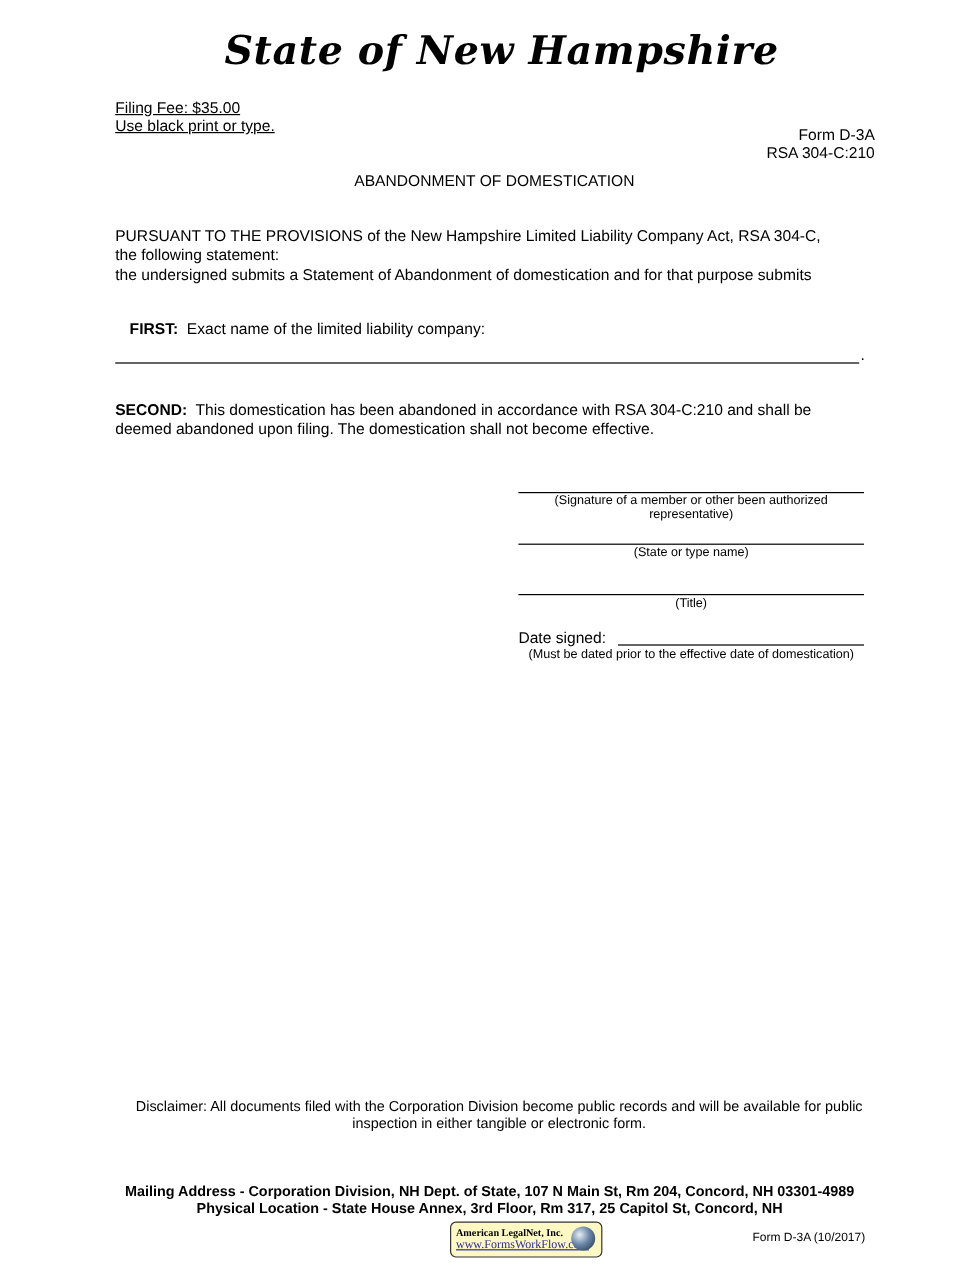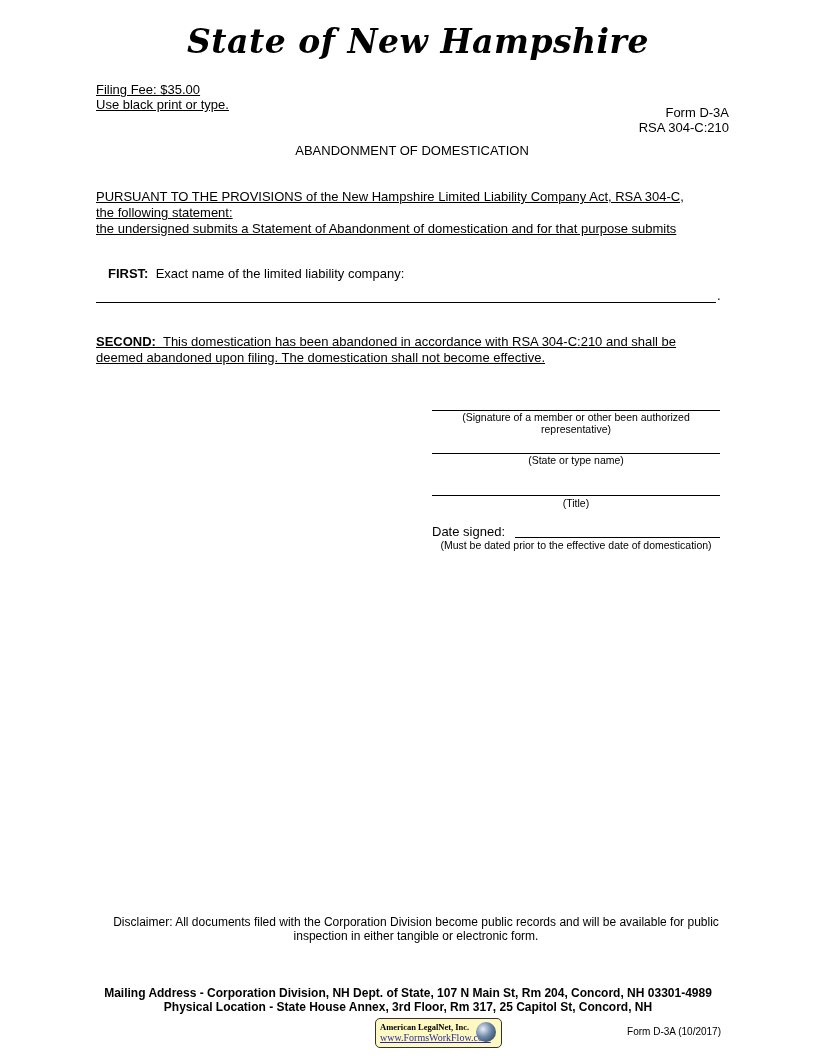--- a/index.html
+++ b/index.html
@@ -6,21 +6,21 @@
   body { width: 816px; height: 1056px; position: relative; overflow: hidden;
          font-family: "Liberation Sans", sans-serif; color: #000; font-size: 13px; }
   .abs { position: absolute; }
   .title { left: 0; width: 836px; top: 22px; text-align: center;
            font-family: "DejaVu Serif", "Liberation Serif", serif; font-size: 33px;
            font-weight: bold; letter-spacing: 0.5px; font-style: italic; }
   .line { border-bottom: 1px solid #000; }
   .small { font-size: 10.5px; }
   .center { text-align: center; }
   .right { text-align: right; }
-  .para { line-height: 16px; text-decoration: underline; }
+  .para { line-height: 16px; }
   b { font-weight: bold; }
   .logo { left: 375px; top: 1018px; width: 125px; height: 28px; border: 1px solid #333;
           border-radius: 5px; background: #fef9c3; }
   .logo .t1 { position: absolute; left: 4px; top: 3px; font-family: "Liberation Serif", serif;
               font-size: 8.5px; font-weight: bold; }
   .logo .t2 { position: absolute; left: 4px; top: 13px; font-family: "Liberation Serif", serif;
               font-size: 10px; color: #2a2aa0; text-decoration: underline; }
   .logo .globe { position: absolute; right: 5px; top: 3px; width: 20px; height: 20px; border-radius: 50%;
                  background: radial-gradient(circle at 35% 35%, #e8eef5 0%, #6a86a8 45%, #1d2f4a 100%); }
 </style>

